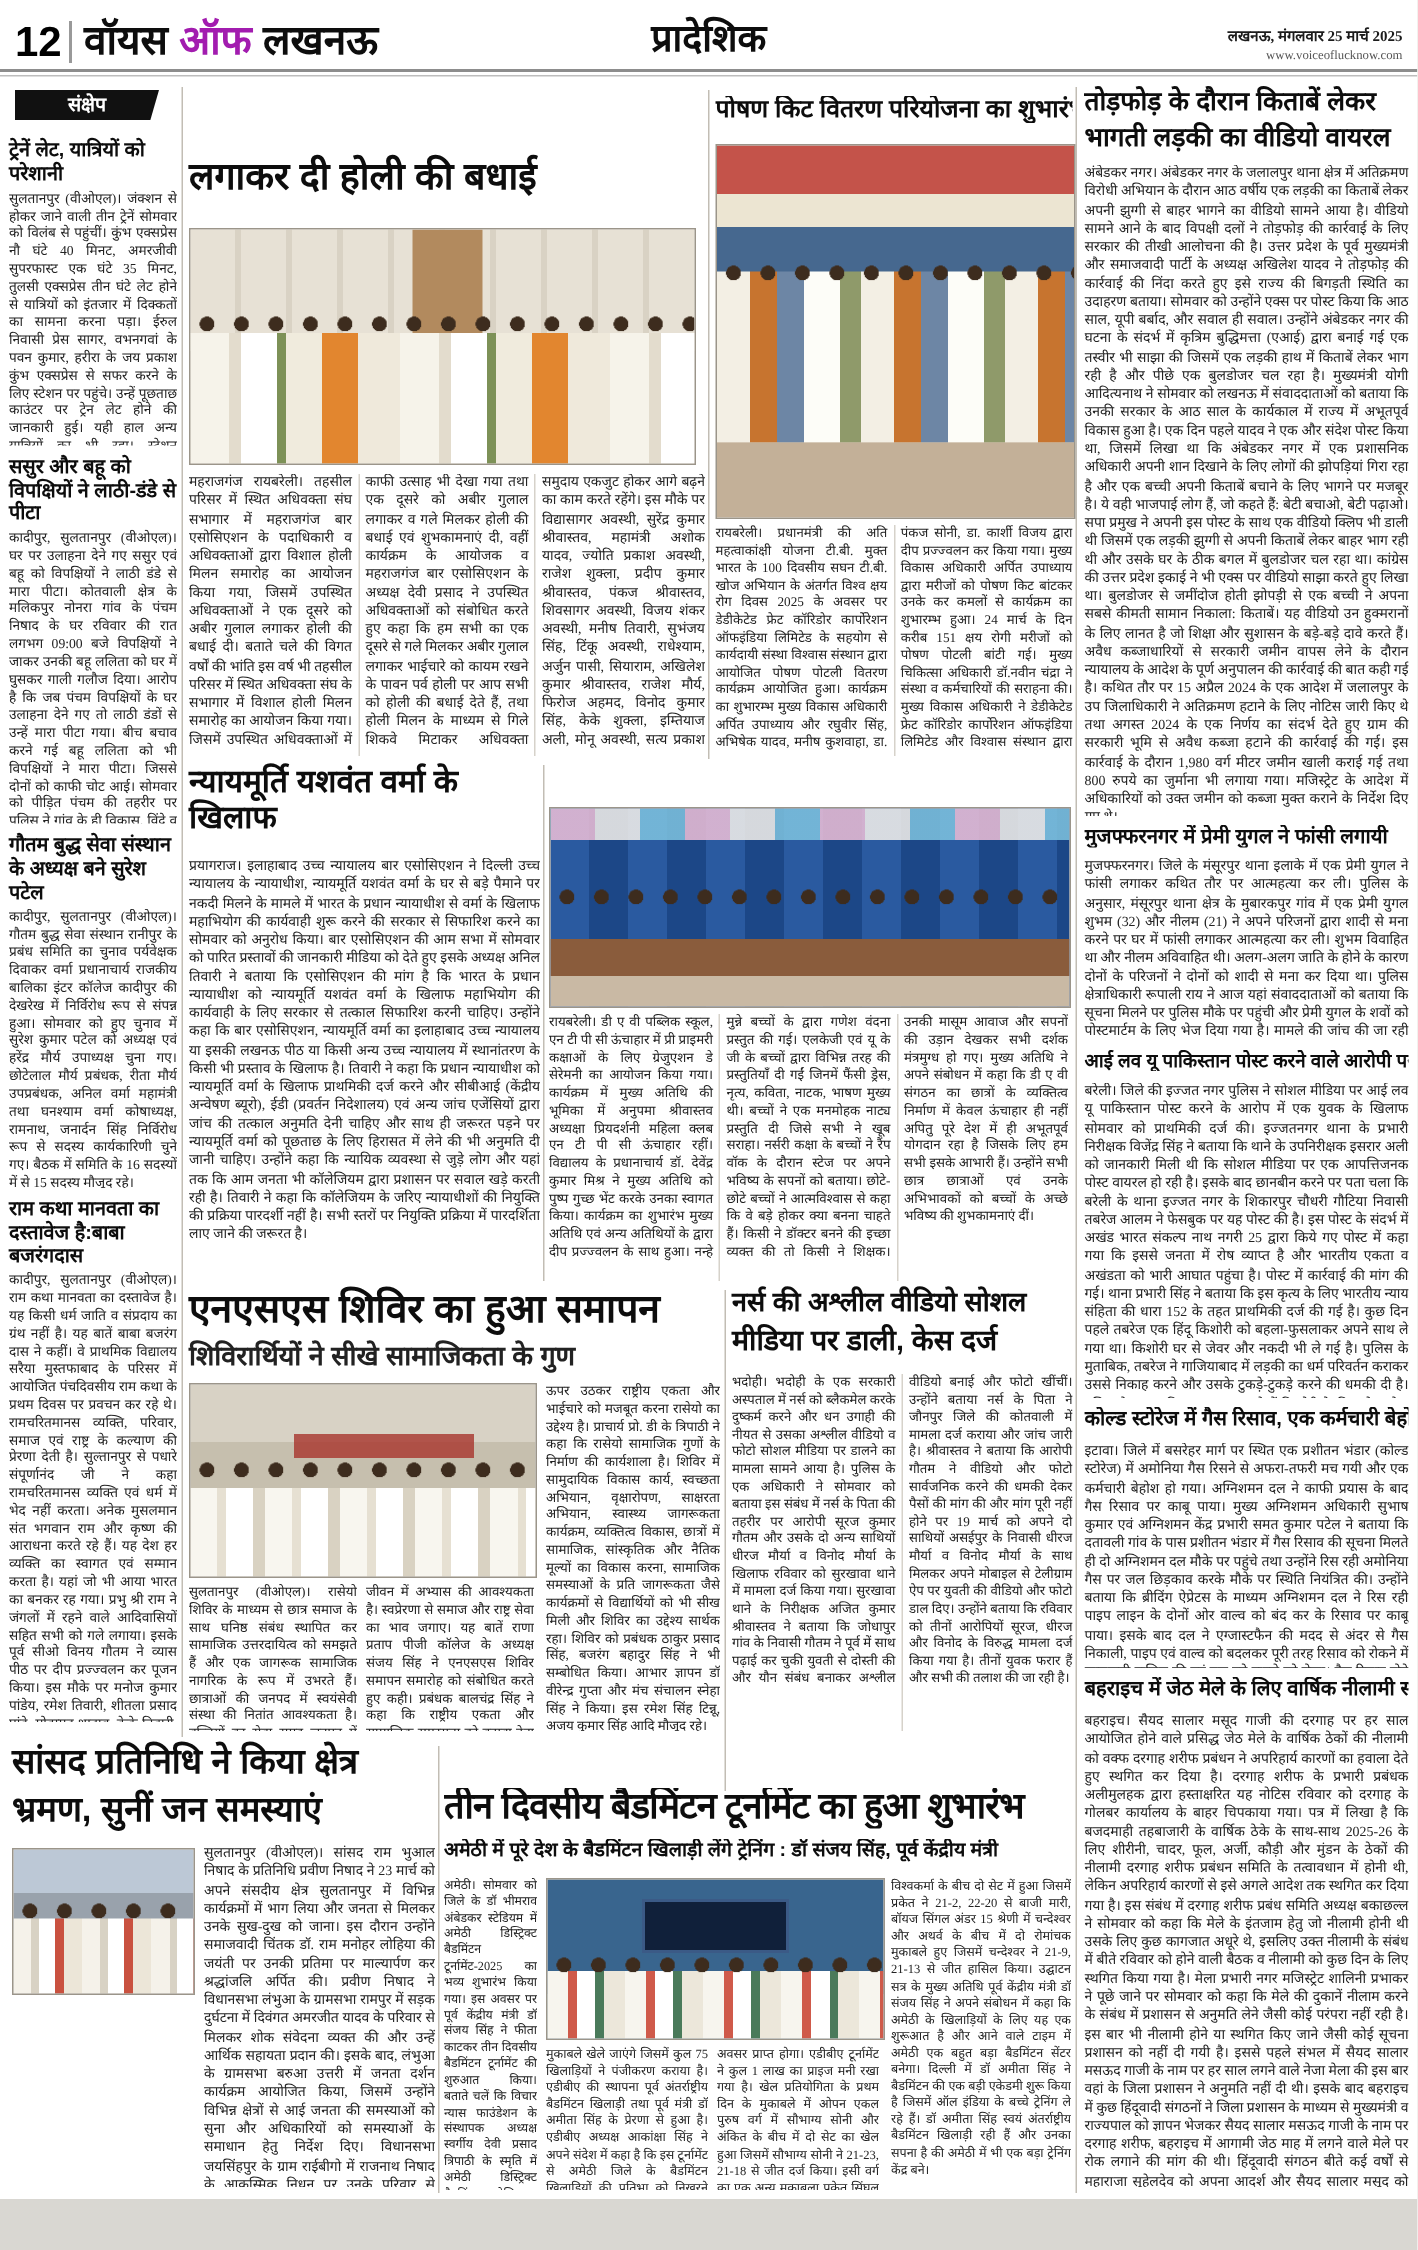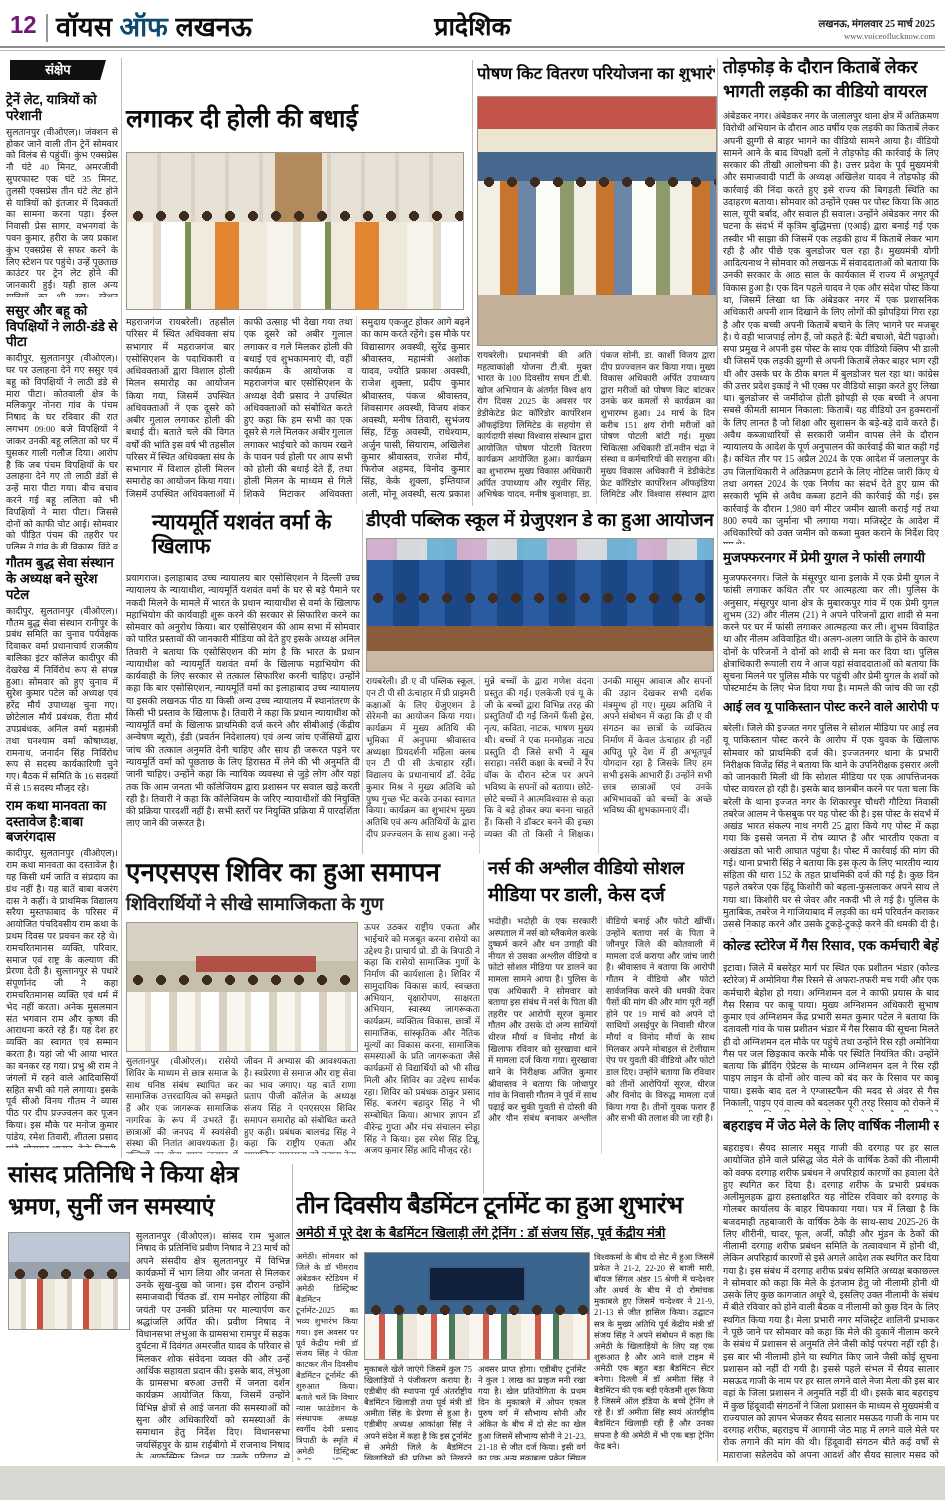--- a/index.html
+++ b/index.html
@@ -49,25 +49,25 @@
   .brief-b{font-size:9.1px;line-height:1.3;text-align:justify;overflow:hidden;color:#222;}
   .rc-h{font-size:13.5px;white-space:nowrap;overflow:hidden;}
   .nowrap{white-space:nowrap;overflow:hidden;}
   #footerbar{position:absolute;left:0;right:0;top:1466px;height:34px;background:#d9d7d2;}
 </style>
 </head>
 <body>
 
 <div id="page">
 
-  <div class="abs hd" style="left:10px;top:12px;font-size:24px;color:#701a75;">12</div>
+  <div class="abs hd" style="left:10px;top:12px;font-size:28px;color:#000000;">12</div>
   <div class="abs" style="left:46px;top:14px;width:2px;height:28px;background:#999;"></div>
   <div class="abs hd" style="left:56px;top:12px;font-size:27px;">
     <span>वॉयस</span>
-    <span style="color:#0c4a6e;">ऑफ</span>
+    <span style="color:#a21caf;">ऑफ</span>
     <span>लखनऊ</span>
   </div>
   <div class="abs hd" style="left:0;right:0;top:12px;text-align:center;font-size:25px;">प्रादेशिक</div>
   <div class="abs" style="right:10px;top:16px;text-align:right;font-size:10px;font-weight:bold;">लखनऊ, मंगलवार 25 मार्च 2025</div>
   <div class="abs" style="right:10px;top:31px;text-align:right;font-size:8.5px;color:#555;">www.voiceoflucknow.com</div>
   <div id="rule1"></div>
   <div id="rule2"></div>
 
   <div class="vline" style="left:121px;top:58px;height:1100px;"></div>
   <div class="vline" style="left:717px;top:58px;height:1404px;"></div>
@@ -101,24 +101,23 @@
     <div class="layer a"></div>
     <div class="layer b"></div>
     <div class="layer heads" style="top:78px;"></div>
   </div>
   <div class="abs body-txt cols2" style="left:477px;top:350px;width:238px;height:154px;font-size:8.8px;">रायबरेली। प्रधानमंत्री की अति महत्वाकांक्षी योजना टी.बी. मुक्त भारत के 100 दिवसीय सघन टी.बी. खोज अभियान के अंतर्गत विश्व क्षय रोग दिवस 2025 के अवसर पर डेडीकेटेड फ्रेट कॉरिडोर कार्पोरेशन ऑफइंडिया लिमिटेड के सहयोग से कार्यदायी संस्था विश्वास संस्थान द्वारा आयोजित पोषण पोटली वितरण कार्यक्रम आयोजित हुआ। कार्यक्रम का शुभारम्भ मुख्य विकास अधिकारी अर्पित उपाध्याय और रघुवीर सिंह, अभिषेक यादव, मनीष कुशवाहा, डा. पंकज सोनी, डा. कार्शी विजय द्वारा दीप प्रज्ज्वलन कर किया गया। मुख्य विकास अधिकारी अर्पित उपाध्याय द्वारा मरीजों को पोषण किट बांटकर उनके कर कमलों से कार्यक्रम का शुभारम्भ हुआ। 24 मार्च के दिन करीब 151 क्षय रोगी मरीजों को पोषण पोटली बांटी गई। मुख्य चिकित्सा अधिकारी डॉ.नवीन चंद्रा ने संस्था व कर्मचारियों की सराहना की। मुख्य विकास अधिकारी ने डेडीकेटेड फ्रेट कॉरिडोर कार्पोरेशन ऑफइंडिया लिमिटेड और विश्वास संस्थान द्वारा किए जा रहे इस प्रकार के प्रयासों की सराहना की और महाप्रबंधक ने कहा कि विश्वास संस्थान द्वारा कम समय में विश्व क्षयरोग दिवस के दिन उक्त दिवस को मनाने में सराहनीय भूमिका रही। विश्वास संस्थान की टीम विकास कुमार, प्रशांत शुक्ला, ओम प्रकाश गुप्ता, रविचंद्र विश्वकर्मा, क्षमा शुक्ला, मोनिका आदि बधाई के पात्र हैं। साथ ही साथ उन्होंने कहा कि क्षय रोगियों को एकत्र करने में टी.वी. कर्मचारियों की सराहनीय भूमिका रही। इस मौके पर उप जिला क्षयरोग अधिकारी डा. शम्स रिजवान, डीसी अभय मिश्रा, प्रदेश अध्यक्ष करुणा शंकर मिश्र, विक्रांत गुप्ता, ऋषिकेश त्रिपाठी, आशुतोष त्रिपाठी, के के श्रीवास्तव, अरुण आकाशदीप, देवानंद, गौरव पाल, कर्मचारी नेता अवधेश, शुभम, शिवम, मनीष श्रीवास्तव मौजूद रहे।</div>
 
   <div class="abs hd" style="left:723px;top:58px;width:216px;font-size:17.5px;">तोड़फोड़ के दौरान किताबें लेकर</div>
   <div class="abs hd" style="left:723px;top:82px;width:216px;font-size:17.5px;">भागती लड़की का वीडियो वायरल</div>
   <div class="abs body-txt" style="left:723px;top:110px;width:216px;height:434px;">अंबेडकर नगर। अंबेडकर नगर के जलालपुर थाना क्षेत्र में अतिक्रमण विरोधी अभियान के दौरान आठ वर्षीय एक लड़की का किताबें लेकर अपनी झुग्गी से बाहर भागने का वीडियो सामने आया है। वीडियो सामने आने के बाद विपक्षी दलों ने तोड़फोड़ की कार्रवाई के लिए सरकार की तीखी आलोचना की है। उत्तर प्रदेश के पूर्व मुख्यमंत्री और समाजवादी पार्टी के अध्यक्ष अखिलेश यादव ने तोड़फोड़ की कार्रवाई की निंदा करते हुए इसे राज्य की बिगड़ती स्थिति का उदाहरण बताया। सोमवार को उन्होंने एक्स पर पोस्ट किया कि आठ साल, यूपी बर्बाद, और सवाल ही सवाल। उन्होंने अंबेडकर नगर की घटना के संदर्भ में कृत्रिम बुद्धिमत्ता (एआई) द्वारा बनाई गई एक तस्वीर भी साझा की जिसमें एक लड़की हाथ में किताबें लेकर भाग रही है और पीछे एक बुलडोजर चल रहा है। मुख्यमंत्री योगी आदित्यनाथ ने सोमवार को लखनऊ में संवाददाताओं को बताया कि उनकी सरकार के आठ साल के कार्यकाल में राज्य में अभूतपूर्व विकास हुआ है। एक दिन पहले यादव ने एक और संदेश पोस्ट किया था, जिसमें लिखा था कि अंबेडकर नगर में एक प्रशासनिक अधिकारी अपनी शान दिखाने के लिए लोगों की झोपड़ियां गिरा रहा है और एक बच्ची अपनी किताबें बचाने के लिए भागने पर मजबूर है। ये वही भाजपाई लोग हैं, जो कहते हैं: बेटी बचाओ, बेटी पढ़ाओ। सपा प्रमुख ने अपनी इस पोस्ट के साथ एक वीडियो क्लिप भी डाली थी जिसमें एक लड़की झुग्गी से अपनी किताबें लेकर बाहर भाग रही थी और उसके घर के ठीक बगल में बुलडोजर चल रहा था। कांग्रेस की उत्तर प्रदेश इकाई ने भी एक्स पर वीडियो साझा करते हुए लिखा था। बुलडोजर से जमींदोज होती झोपड़ी से एक बच्ची ने अपना सबसे कीमती सामान निकाला: किताबें। यह वीडियो उन हुक्मरानों के लिए लानत है जो शिक्षा और सुशासन के बड़े-बड़े दावे करते हैं। अवैध कब्जाधारियों से सरकारी जमीन वापस लेने के दौरान न्यायालय के आदेश के पूर्ण अनुपालन की कार्रवाई की बात कही गई है। कथित तौर पर 15 अप्रैल 2024 के एक आदेश में जलालपुर के उप जिलाधिकारी ने अतिक्रमण हटाने के लिए नोटिस जारी किए थे तथा अगस्त 2024 के एक निर्णय का संदर्भ देते हुए ग्राम की सरकारी भूमि से अवैध कब्जा हटाने की कार्रवाई की गई। इस कार्रवाई के दौरान 1,980 वर्ग मीटर जमीन खाली कराई गई तथा 800 रुपये का जुर्माना भी लगाया गया। मजिस्ट्रेट के आदेश में अधिकारियों को उक्त जमीन को कब्जा मुक्त कराने के निर्देश दिए गए थे।</div>
 
-  <div class="abs hd" style="left:126px;top:510px;width:234px;font-size:21px;margin-left:26px;">न्यायमूर्ति यशवंत वर्मा के खिलाफ</div>
+  <div class="abs hd" style="left:126px;top:510px;width:234px;font-size:21px;">न्यायमूर्ति यशवंत वर्मा के खिलाफ</div>
   <div class="abs body-txt" style="left:126px;top:572px;width:234px;height:282px;">प्रयागराज। इलाहाबाद उच्च न्यायालय बार एसोसिएशन ने दिल्ली उच्च न्यायालय के न्यायाधीश, न्यायमूर्ति यशवंत वर्मा के घर से बड़े पैमाने पर नकदी मिलने के मामले में भारत के प्रधान न्यायाधीश से वर्मा के खिलाफ महाभियोग की कार्यवाही शुरू करने की सरकार से सिफारिश करने का सोमवार को अनुरोध किया। बार एसोसिएशन की आम सभा में सोमवार को पारित प्रस्तावों की जानकारी मीडिया को देते हुए इसके अध्यक्ष अनिल तिवारी ने बताया कि एसोसिएशन की मांग है कि भारत के प्रधान न्यायाधीश को न्यायमूर्ति यशवंत वर्मा के खिलाफ महाभियोग की कार्यवाही के लिए सरकार से तत्काल सिफारिश करनी चाहिए। उन्होंने कहा कि बार एसोसिएशन, न्यायमूर्ति वर्मा का इलाहाबाद उच्च न्यायालय या इसकी लखनऊ पीठ या किसी अन्य उच्च न्यायालय में स्थानांतरण के किसी भी प्रस्ताव के खिलाफ है। तिवारी ने कहा कि प्रधान न्यायाधीश को न्यायमूर्ति वर्मा के खिलाफ प्राथमिकी दर्ज करने और सीबीआई (केंद्रीय अन्वेषण ब्यूरो), ईडी (प्रवर्तन निदेशालय) एवं अन्य जांच एजेंसियों द्वारा जांच की तत्काल अनुमति देनी चाहिए और साथ ही जरूरत पड़ने पर न्यायमूर्ति वर्मा को पूछताछ के लिए हिरासत में लेने की भी अनुमति दी जानी चाहिए। उन्होंने कहा कि न्यायिक व्यवस्था से जुड़े लोग और यहां तक कि आम जनता भी कॉलेजियम द्वारा प्रशासन पर सवाल खड़े करती रही है। तिवारी ने कहा कि कॉलेजियम के जरिए न्यायाधीशों की नियुक्ति की प्रक्रिया पारदर्शी नहीं है। सभी स्तरों पर नियुक्ति प्रक्रिया में पारदर्शिता लाए जाने की जरूरत है।</div>
 
-  <div class="abs hd nowrap" style="left:366px;top:510px;width:348px;font-size:18.5px;">डीएवी पब्लिक स्कूल में ग्रेजुएशन डे का हुआ आयोजन</div>
   <div class="photo ph-dav" style="left:366px;top:538px;width:346px;height:132px;" title="ग्रेजुएशन डे समारोह की प्रस्तुति">
     <div class="layer a"></div>
     <div class="layer b"></div>
     <div class="layer heads" style="top:52px;"></div>
   </div>
   <div class="abs body-txt cols3" style="left:366px;top:676px;width:346px;height:178px;font-size:8.9px;">रायबरेली। डी ए वी पब्लिक स्कूल, एन टी पी सी ऊंचाहार में प्री प्राइमरी कक्षाओं के लिए ग्रेजुएशन डे सेरेमनी का आयोजन किया गया। कार्यक्रम में मुख्य अतिथि की भूमिका में अनुपमा श्रीवास्तव अध्यक्षा प्रियदर्शनी महिला क्लब एन टी पी सी ऊंचाहार रहीं। विद्यालय के प्रधानाचार्य डॉ. देवेंद्र कुमार मिश्र ने मुख्य अतिथि को पुष्प गुच्छ भेंट करके उनका स्वागत किया। कार्यक्रम का शुभारंभ मुख्य अतिथि एवं अन्य अतिथियों के द्वारा दीप प्रज्ज्वलन के साथ हुआ। नन्हे मुन्ने बच्चों के द्वारा गणेश वंदना प्रस्तुत की गई। एलकेजी एवं यू के जी के बच्चों द्वारा विभिन्न तरह की प्रस्तुतियाँ दी गईं जिनमें फैंसी ड्रेस, नृत्य, कविता, नाटक, भाषण मुख्य थी। बच्चों ने एक मनमोहक नाट्य प्रस्तुति दी जिसे सभी ने खूब सराहा। नर्सरी कक्षा के बच्चों ने रैंप वॉक के दौरान स्टेज पर अपने भविष्य के सपनों को बताया। छोटे-छोटे बच्चों ने आत्मविश्वास से कहा कि वे बड़े होकर क्या बनना चाहते हैं। किसी ने डॉक्टर बनने की इच्छा व्यक्त की तो किसी ने शिक्षक। उनकी मासूम आवाज और सपनों की उड़ान देखकर सभी दर्शक मंत्रमुग्ध हो गए। मुख्य अतिथि ने अपने संबोधन में कहा कि डी ए वी संगठन का छात्रों के व्यक्तित्व निर्माण में केवल ऊंचाहार ही नहीं अपितु पूरे देश में ही अभूतपूर्व योगदान रहा है जिसके लिए हम सभी इसके आभारी हैं। उन्होंने सभी छात्र छात्राओं एवं उनके अभिभावकों को बच्चों के अच्छे भविष्य की शुभकामनाएं दीं।</div>
 
   <div class="abs hd rc-h" style="left:723px;top:550px;width:216px;">मुजफ्फरनगर में प्रेमी युगल ने फांसी लगायी</div>
   <div class="abs body-txt" style="left:723px;top:572px;width:216px;height:122px;">मुजफ्फरनगर। जिले के मंसूरपुर थाना इलाके में एक प्रेमी युगल ने फांसी लगाकर कथित तौर पर आत्महत्या कर ली। पुलिस के अनुसार, मंसूरपुर थाना क्षेत्र के मुबारकपुर गांव में एक प्रेमी युगल शुभम (32) और नीलम (21) ने अपने परिजनों द्वारा शादी से मना करने पर घर में फांसी लगाकर आत्महत्या कर ली। शुभम विवाहित था और नीलम अविवाहित थी। अलग-अलग जाति के होने के कारण दोनों के परिजनों ने दोनों को शादी से मना कर दिया था। पुलिस क्षेत्राधिकारी रूपाली राय ने आज यहां संवाददाताओं को बताया कि सूचना मिलने पर पुलिस मौके पर पहुंची और प्रेमी युगल के शवों को पोस्टमार्टम के लिए भेज दिया गया है। मामले की जांच की जा रही है। उनके अनुसार, प्रारंभिक जांच में पता चला कि दोनों विवाह करना चाहते थे लेकिन उनके घरवाले इसके लिए तैयार नहीं थे। ग्रामीणों ने बताया कि शुभम के विवाहित होने के बावजूद वह और नीलम एक-दूसरे से प्रेम करते थे। दोनों अलग-अलग जाति के थे और उनके परिजन उनके प्रेम संबंधों के खिलाफ थे।</div>
 
@@ -150,21 +149,21 @@
   <div class="abs hd" style="left:8px;top:1162px;width:282px;font-size:23px;">सांसद प्रतिनिधि ने किया क्षेत्र</div>
   <div class="abs" style="left:8px;top:1230px;width:282px;height:228px;overflow:hidden;">
     <div class="photo ph-sansad" style="position:relative;float:left;left:0;top:2px;width:120px;height:96px;margin:0 6px 4px 0;" title="क्षेत्र भ्रमण के दौरान प्रवीण निषाद">
       <div class="layer b"></div>
       <div class="layer heads" style="top:34px;"></div>
     </div>
     <div class="body-txt" style="height:228px;">सुलतानपुर (वीओएल)। सांसद राम भुआल निषाद के प्रतिनिधि प्रवीण निषाद ने 23 मार्च को अपने संसदीय क्षेत्र सुलतानपुर में विभिन्न कार्यक्रमों में भाग लिया और जनता से मिलकर उनके सुख-दुख को जाना। इस दौरान उन्होंने समाजवादी चिंतक डॉ. राम मनोहर लोहिया की जयंती पर उनकी प्रतिमा पर माल्यार्पण कर श्रद्धांजलि अर्पित की। प्रवीण निषाद ने विधानसभा लंभुआ के ग्रामसभा रामपुर में सड़क दुर्घटना में दिवंगत अमरजीत यादव के परिवार से मिलकर शोक संवेदना व्यक्त की और उन्हें आर्थिक सहायता प्रदान की। इसके बाद, लंभुआ के ग्रामसभा बरुआ उत्तरी में जनता दर्शन कार्यक्रम आयोजित किया, जिसमें उन्होंने विभिन्न क्षेत्रों से आई जनता की समस्याओं को सुना और अधिकारियों को समस्याओं के समाधान हेतु निर्देश दिए। विधानसभा जयसिंहपुर के ग्राम राईबीगो में राजनाथ निषाद के आकस्मिक निधन पर उनके परिवार से मिलकर शोक व्यक्त किया। साथ ही, रासहा बाबा मंदिर में श्रीराम कथा में भाग लिया और क्षेत्रवासियों के लिए सुख-शांति की प्रार्थना की। प्रवीण निषाद ने लामा बनकटा में आग लगने से हुए नुकसान पर प्रभावित परिवारों को सहायता देने का आश्वासन दिया। अंत में, उन्होंने कसखन में शिव मंदिर के भंडारे में भाग लिया और समर निषाद के आवास पर शिष्टाचार भेंट की।</div>
   </div>
 
   <div class="abs hd nowrap" style="left:296px;top:1192px;width:418px;font-size:24px;letter-spacing:-0.5px;">तीन दिवसीय बैडमिंटन टूर्नामेंट का हुआ शुभारंभ</div>
-  <div class="abs hd nowrap" style="left:296px;top:1226px;width:418px;font-size:13px;text-decoration:underline;">अमेठी में पूरे देश के बैडमिंटन खिलाड़ी लेंगे ट्रेनिंग : डॉ संजय सिंह, पूर्व केंद्रीय मंत्री</div>
+  <div class="abs hd nowrap" style="left:296px;top:1226px;width:418px;font-size:13px;">अमेठी में पूरे देश के बैडमिंटन खिलाड़ी लेंगे ट्रेनिंग : डॉ संजय सिंह, पूर्व केंद्रीय मंत्री</div>
   <div class="abs body-txt" style="left:296px;top:1252px;width:62px;height:208px;font-size:8.2px;">अमेठी। सोमवार को जिले के डॉ भीमराव अंबेडकर स्टेडियम में अमेठी डिस्ट्रिक्ट बैडमिंटन टूर्नामेंट-2025 का भव्य शुभारंभ किया गया। इस अवसर पर पूर्व केंद्रीय मंत्री डॉ संजय सिंह ने फीता काटकर तीन दिवसीय बैडमिंटन टूर्नामेंट की शुरुआत किया। बताते चलें कि विचार न्यास फाउंडेशन के संस्थापक अध्यक्ष स्वर्गीय देवी प्रसाद त्रिपाठी के स्मृति में अमेठी डिस्ट्रिक्ट बैडमिंटन एसोसिएशन (एडीबीए) के तत्वावधान में आयोजित यह बैडमिंटन टूर्नामेंट 24 मार्च से शुरू होकर 26 मार्च को फाइनल प्रतियोगिताओं एवं पुरस्कार वितरण के साथ समाप्त होगा। 3 दिवसीय इस प्रतियोगिता में अंडर 11, 13, 15, 17, 19 तथा सीनियर्स श्रेणी के एकल, युगल व मिश्रित युगल</div>
   <div class="photo ph-bad" style="left:364px;top:1252px;width:224px;height:106px;" title="बैडमिंटन टूर्नामेंट के उद्घाटन पर खिलाड़ी">
     <div class="layer a"></div>
     <div class="layer b"></div>
     <div class="layer heads" style="top:50px;"></div>
   </div>
   <div class="abs body-txt" style="left:364px;top:1364px;width:108px;height:96px;font-size:8.4px;">मुकाबले खेले जाएंगे जिसमें कुल 75 खिलाड़ियों ने पंजीकरण कराया है। एडीबीए की स्थापना पूर्व अंतर्राष्ट्रीय बैडमिंटन खिलाड़ी तथा पूर्व मंत्री डॉ अमीता सिंह के प्रेरणा से हुआ है। एडीबीए अध्यक्ष आकांक्षा सिंह ने अपने संदेश में कहा है कि इस टूर्नामेंट से अमेठी जिले के बैडमिंटन खिलाड़ियों की प्रतिभा को निखरने का</div>
   <div class="abs body-txt" style="left:478px;top:1364px;width:108px;height:96px;font-size:8.4px;">अवसर प्राप्त होगा। एडीबीए टूर्नामेंट ने कुल 1 लाख का प्राइज मनी रखा गया है। खेल प्रतियोगिता के प्रथम दिन के मुकाबले में ओपन एकल पुरुष वर्ग में सौभाग्य सोनी और अंकित के बीच में दो सेट का खेल हुआ जिसमें सौभाग्य सोनी ने 21-23, 21-18 से जीत दर्ज किया। इसी वर्ग का एक अन्य मुकाबला प्रकेत सिंघल और अमित</div>
   <div class="abs body-txt" style="left:594px;top:1252px;width:120px;height:208px;font-size:8.4px;">विश्वकर्मा के बीच दो सेट में हुआ जिसमें प्रकेत ने 21-2, 22-20 से बाजी मारी, बॉयज सिंगल अंडर 15 श्रेणी में चन्देश्वर और अथर्व के बीच में दो रोमांचक मुकाबले हुए जिसमें चन्देश्वर ने 21-9, 21-13 से जीत हासिल किया। उद्घाटन सत्र के मुख्य अतिथि पूर्व केंद्रीय मंत्री डॉ संजय सिंह ने अपने संबोधन में कहा कि अमेठी के खिलाड़ियों के लिए यह एक शुरूआत है और आने वाले टाइम में अमेठी एक बहुत बड़ा बैडमिंटन सेंटर बनेगा। दिल्ली में डॉ अमीता सिंह ने बैडमिंटन की एक बड़ी एकेडमी शुरू किया है जिसमें ऑल इंडिया के बच्चे ट्रेनिंग ले रहे हैं। डॉ अमीता सिंह स्वयं अंतर्राष्ट्रीय बैडमिंटन खिलाड़ी रही हैं और उनका सपना है की अमेठी में भी एक बड़ा ट्रेनिंग केंद्र बने।</div>
 

